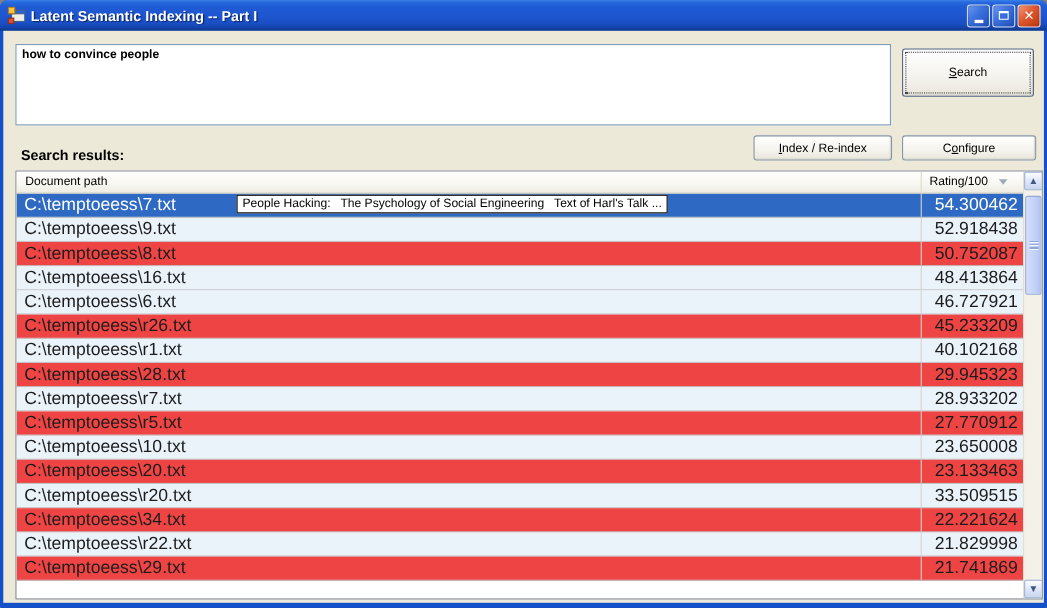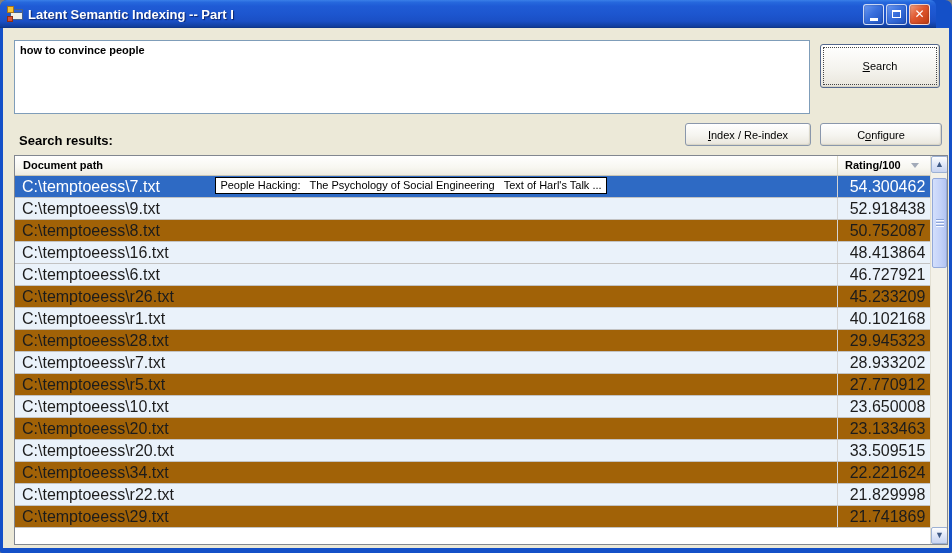--- a/index.html
+++ b/index.html
@@ -5,21 +5,21 @@
   * { margin:0; padding:0; box-sizing:border-box; }
   body { font-family:"Liberation Sans","DejaVu Sans",sans-serif; background:#808080; }
 
   .window{
     position:relative; width:952px; height:553px;
     background:#1450c8; border-radius:7px 7px 2px 2px; overflow:hidden;
   }
 
   
   .titlebar{
-    position:absolute; top:0; left:0; right:16px; height:28px;
+    position:absolute; top:0; left:0; right:0; height:28px;
     background:linear-gradient(180deg,#3a80e8 0%,#2668dd 8%,#1f5bd5 22%,#1d56cf 50%,#1a4fc5 76%,#123f9f 94%,#0e3483 100%);
     border-radius:6px 6px 0 0;
     display:flex; align-items:center; padding:0 6px 0 7px;
   }
   .app-icon{ width:16px; height:16px; display:inline-block; flex:0 0 auto; }
   .title-text{
     color:#fff; font-size:13px; font-weight:bold; margin-left:5px;
     text-shadow:1px 1px 1px rgba(8,28,90,.85); flex:1 1 auto;
     white-space:nowrap; overflow:hidden;
   }
@@ -64,33 +64,32 @@
 
   
   .listview{
     position:absolute; left:11px; top:127px; width:934px; height:390px;
     border:1px solid #828790; background:#fff; overflow:hidden;
   }
   .lv-header{
     position:absolute; left:0; top:0; width:915px; height:20px; display:flex;
     background:linear-gradient(180deg,#ffffff 0%,#f8f7f1 60%,#eeece2 100%);
     border-bottom:1px solid #c9c5b4;
-    font-weight:bold;
   }
   .hcell{ font-size:11px; color:#000; line-height:19px; }
   .hcell.path{ width:823px; padding-left:8px; border-right:1px solid #ddd9c8; }
   .hcell.rating{ flex:1; padding-left:7px; display:flex; align-items:center; }
   .sort-arrow{
     width:0; height:0; margin-left:10px;
     border-left:4px solid transparent; border-right:4px solid transparent;
     border-top:5px solid #a2aab8;
   }
 
   .lv-body{ position:absolute; left:0; top:20px; width:915px; height:368px; overflow:hidden; }
-  .row{ display:flex; height:22px; border-bottom:1px solid #c3c3c3; background:#a16207; cursor:default; }
+  .row{ display:flex; height:22px; border-bottom:1px solid #c3c3c3; background:#ef4444; cursor:default; }
   .row.alt{ background:#eaf2fa; }
   .row.selected{ background:#2e6ac4; }
   .row.selected .cell{ color:#fff; }
   .cell{ font-size:16px; color:#1c1c1c; line-height:21px; white-space:nowrap; overflow:hidden; }
   .cell.path{ width:823px; padding-left:7px; border-right:1px solid #d4d4d4; }
   .cell.rating{ flex:1; padding-left:7px;text-align:center; }
 
   .lv-tooltip{
     position:absolute; left:200px; top:21px; width:392px; height:17px; z-index:6;
     background:#ffffff; border:1px solid #000; color:#000;

